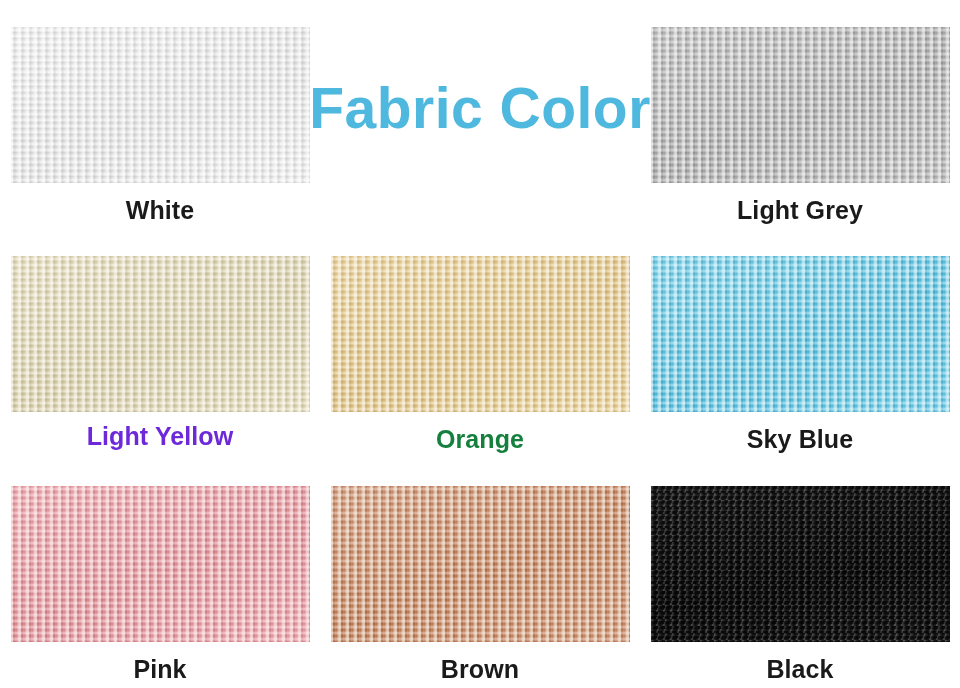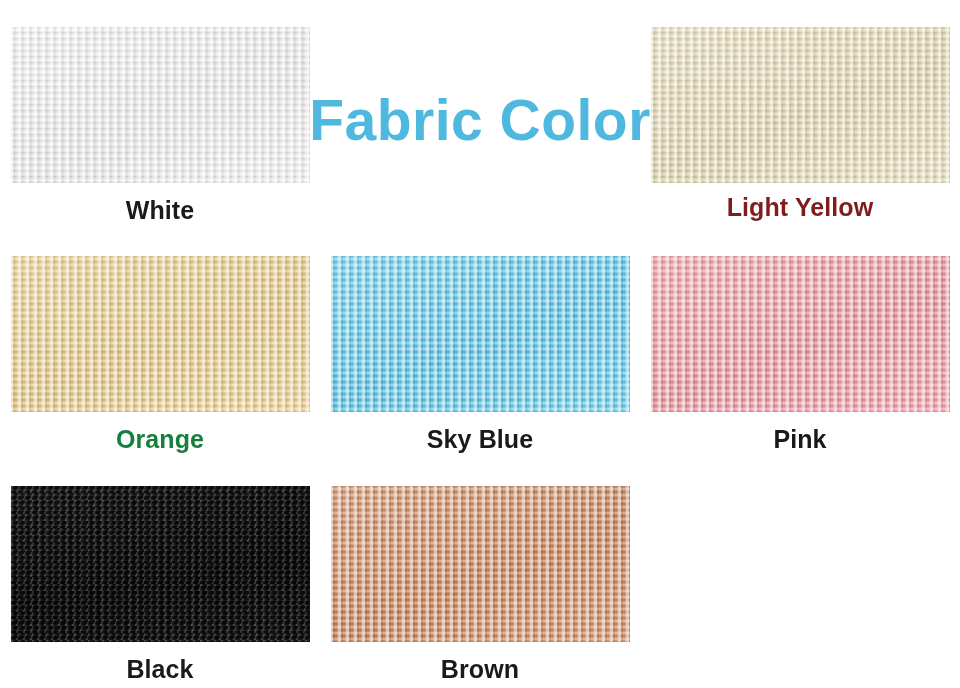--- a/index.html
+++ b/index.html
@@ -122,21 +122,21 @@
   }
 
   
   .cell.title-cell .swatch { visibility: hidden; }
   .cell.title-cell .swatch-label { visibility: hidden; }
 
   #title {
     position: absolute;
     left: 0;
     right: 0;
-    top: 92px;
+    top: 80px;
     text-align: center;
     font-size: 57px;
     font-weight: 600;
     color: #4FB8DE;
     letter-spacing: 0.5px;
     line-height: 1;
     pointer-events: none;
     white-space: nowrap;
   }
 </style>
@@ -154,26 +154,32 @@
       <div class="swatch-label" style="color: rgb(26, 26, 26);">White</div>
     </div>
 
     <div class="cell title-cell">
       <div class="swatch">
         
       </div>
       <div class="swatch-label" style="color: rgb(26, 26, 26);"></div>
     </div>
 
+    <div class="cell">
+      <div class="swatch" style="background-color: rgb(172, 172, 172);">
+        <div class="weave plain"></div>
+      </div>
+      <div class="swatch-label" style="color: rgb(26, 26, 26);">Light Grey</div>
+    </div>
 
     <div class="cell">
       <div class="swatch" style="background-color: rgb(228, 216, 172);">
         <div class="weave plain"></div>
       </div>
-      <div class="swatch-label" style="color: #7f1d1d; margin-top: 12px;">Light Yellow</div>
+      <div class="swatch-label" style="color: #6d28d9; margin-top: 12px;">Light Yellow</div>
     </div>
 
     <div class="cell">
       <div class="swatch" style="background-color: rgb(235, 201, 126);">
         <div class="weave plain"></div>
       </div>
       <div class="swatch-label" style="color: #15803d;">Orange</div>
     </div>
 
     <div class="cell">
@@ -181,33 +187,33 @@
         <div class="weave plain"></div>
       </div>
       <div class="swatch-label" style="color: rgb(26, 26, 26);">Sky Blue</div>
     </div>
 
     <div class="cell">
       <div class="swatch" style="background-color: rgb(239, 142, 151);">
         <div class="weave plain"></div>
       </div>
       <div class="swatch-label" style="color: rgb(26, 26, 26);">Pink</div>
+    </div>
+
+    <div class="cell">
+      <div class="swatch" style="background-color: rgb(201, 122, 75);">
+        <div class="weave plain"></div>
+      </div>
+      <div class="swatch-label" style="color: rgb(26, 26, 26);">Brown</div>
     </div>
 
     <div class="cell">
       <div class="swatch" style="background-color: rgb(19, 19, 19);">
         <div class="weave twill"></div>
       </div>
       <div class="swatch-label" style="color: rgb(26, 26, 26);">Black</div>
     </div>
 
-    <div class="cell">
-      <div class="swatch" style="background-color: rgb(201, 122, 75);">
-        <div class="weave plain"></div>
-      </div>
-      <div class="swatch-label" style="color: rgb(26, 26, 26);">Brown</div>
-    </div>
-
   </div>
 
   <div id="title" style="color: rgb(79, 184, 222);">Fabric Color</div>
 
 </div>
 
 </body></html>

